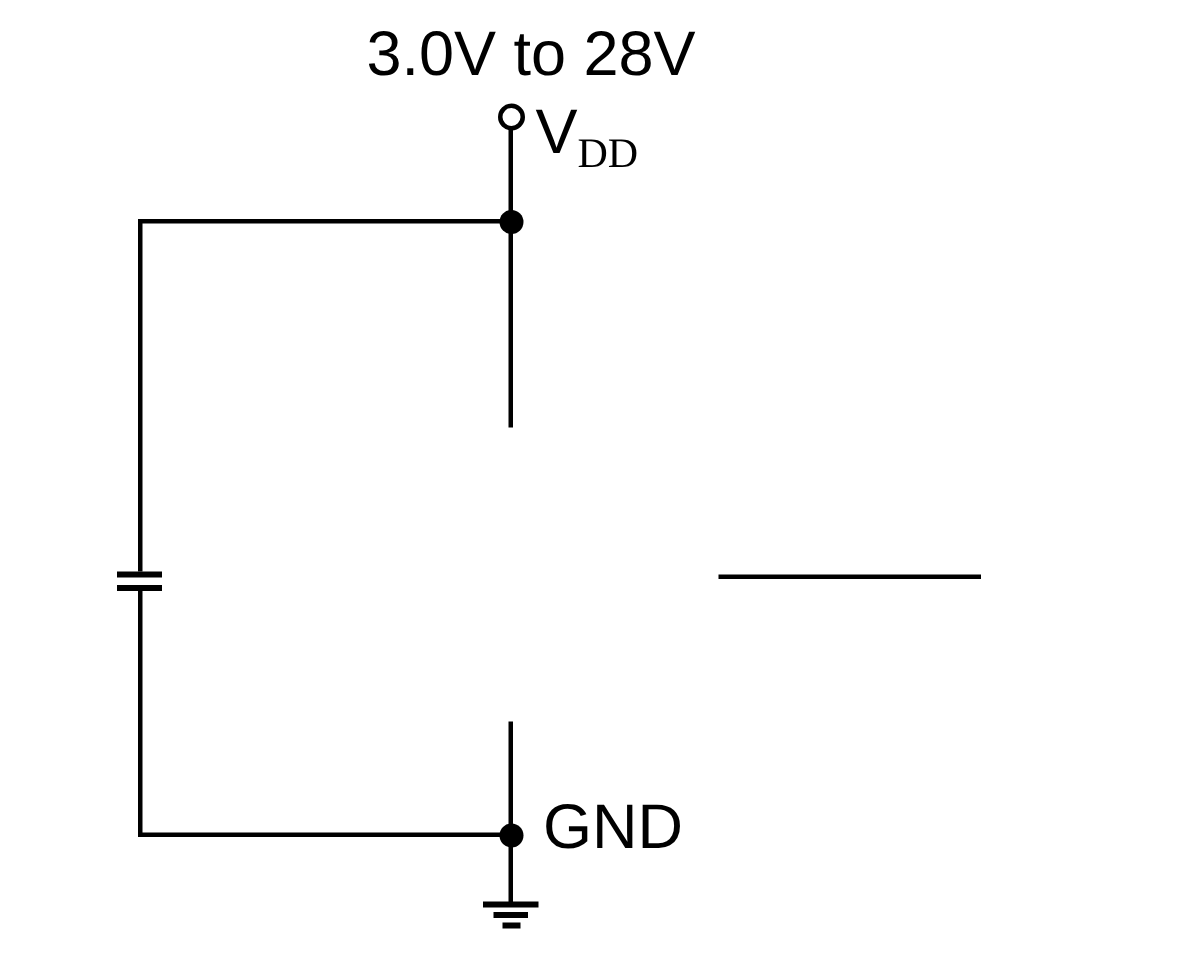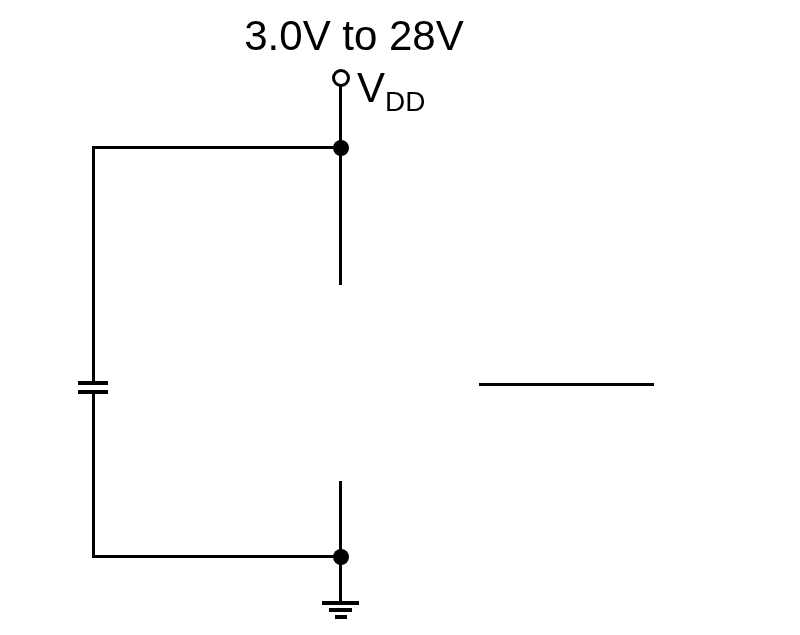--- a/index.html
+++ b/index.html
@@ -9,21 +9,21 @@
     position:relative; width:654px; height:635px;
     background:var(--bg); overflow:hidden; color:var(--line);
   }
   .wire { position:absolute; background:var(--line); }
   .label {
     position:absolute; font-size:42px; line-height:1;
     color:var(--line); white-space:nowrap;
   }
   .label .sub {
     font-size:28px; vertical-align:baseline;
-    position:relative; top:9px; letter-spacing:0;
+    position:relative; top:9px; letter-spacing:0;font-family:Liberation Serif, serif;
   }
   .terminal {
     position:absolute; width:18px; height:18px;
     border:3px solid var(--line); border-radius:50%; background:var(--bg);
   }
   .junction {
     position:absolute; width:16px; height:16px;
     border-radius:50%; background:var(--line);
   }
   .ic-box {
@@ -86,17 +86,18 @@
 
   <div class="junction j-top"></div>
   <div class="junction j-gnd"></div>
 
   <div class="plate plate-top"></div>
   <div class="plate plate-bottom"></div>
 
 
   <div class="terminal t-out"></div>
 
+  <div class="label l-gnd">GND</div>
   <div class="gnd-bar gnd-bar-1"></div>
   <div class="gnd-bar gnd-bar-2"></div>
   <div class="gnd-bar gnd-bar-3"></div>
 
 </div>
 
 </body></html>

